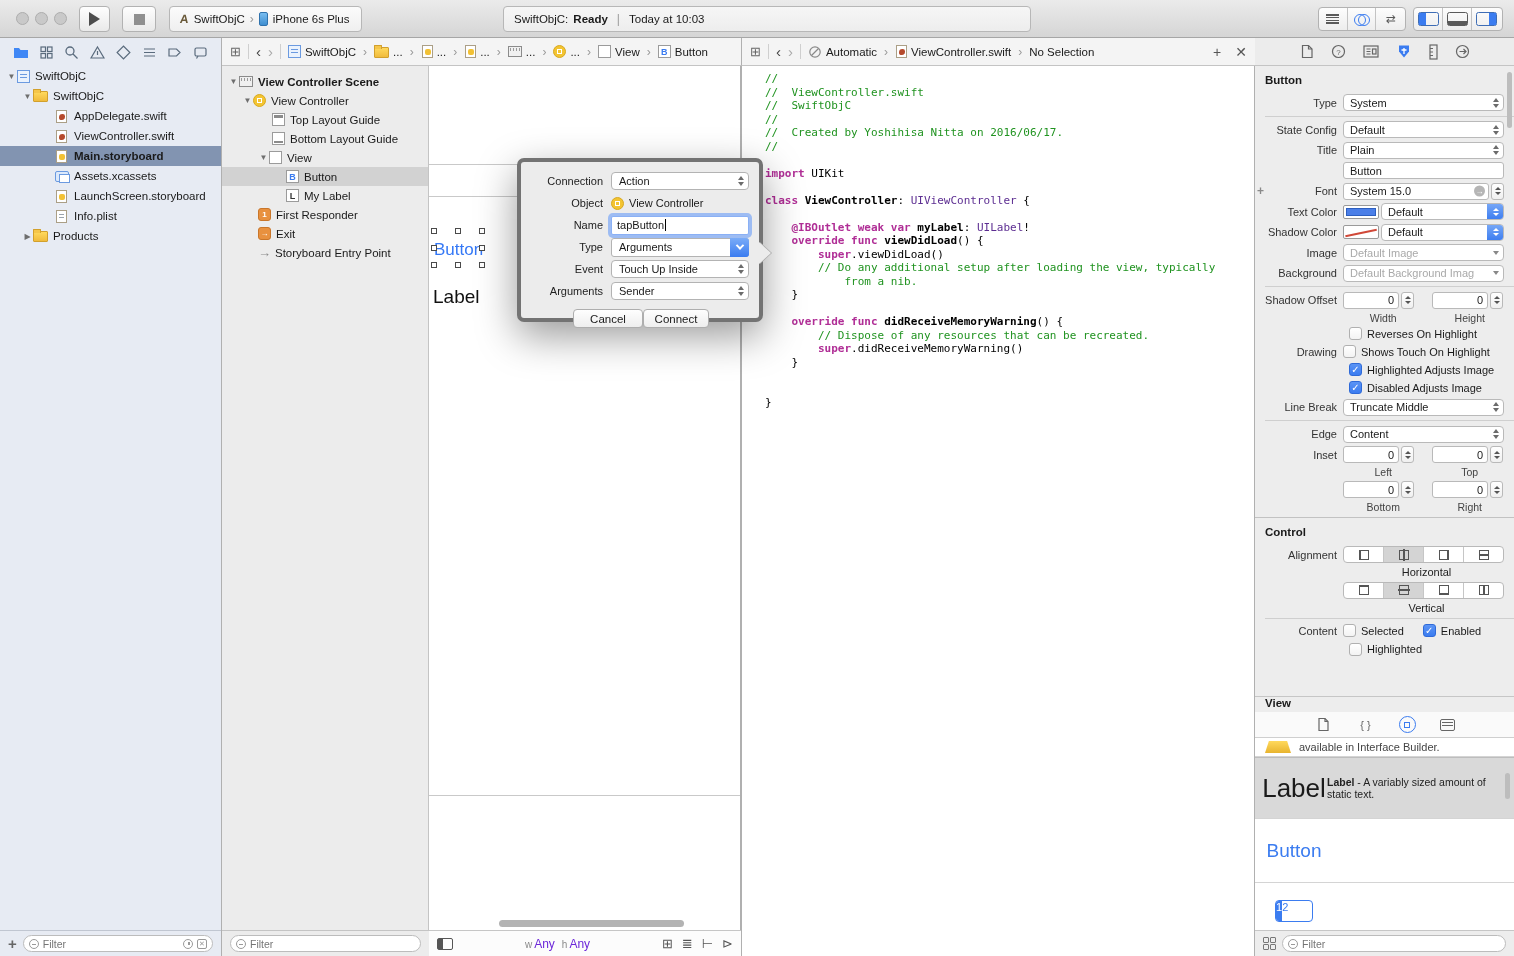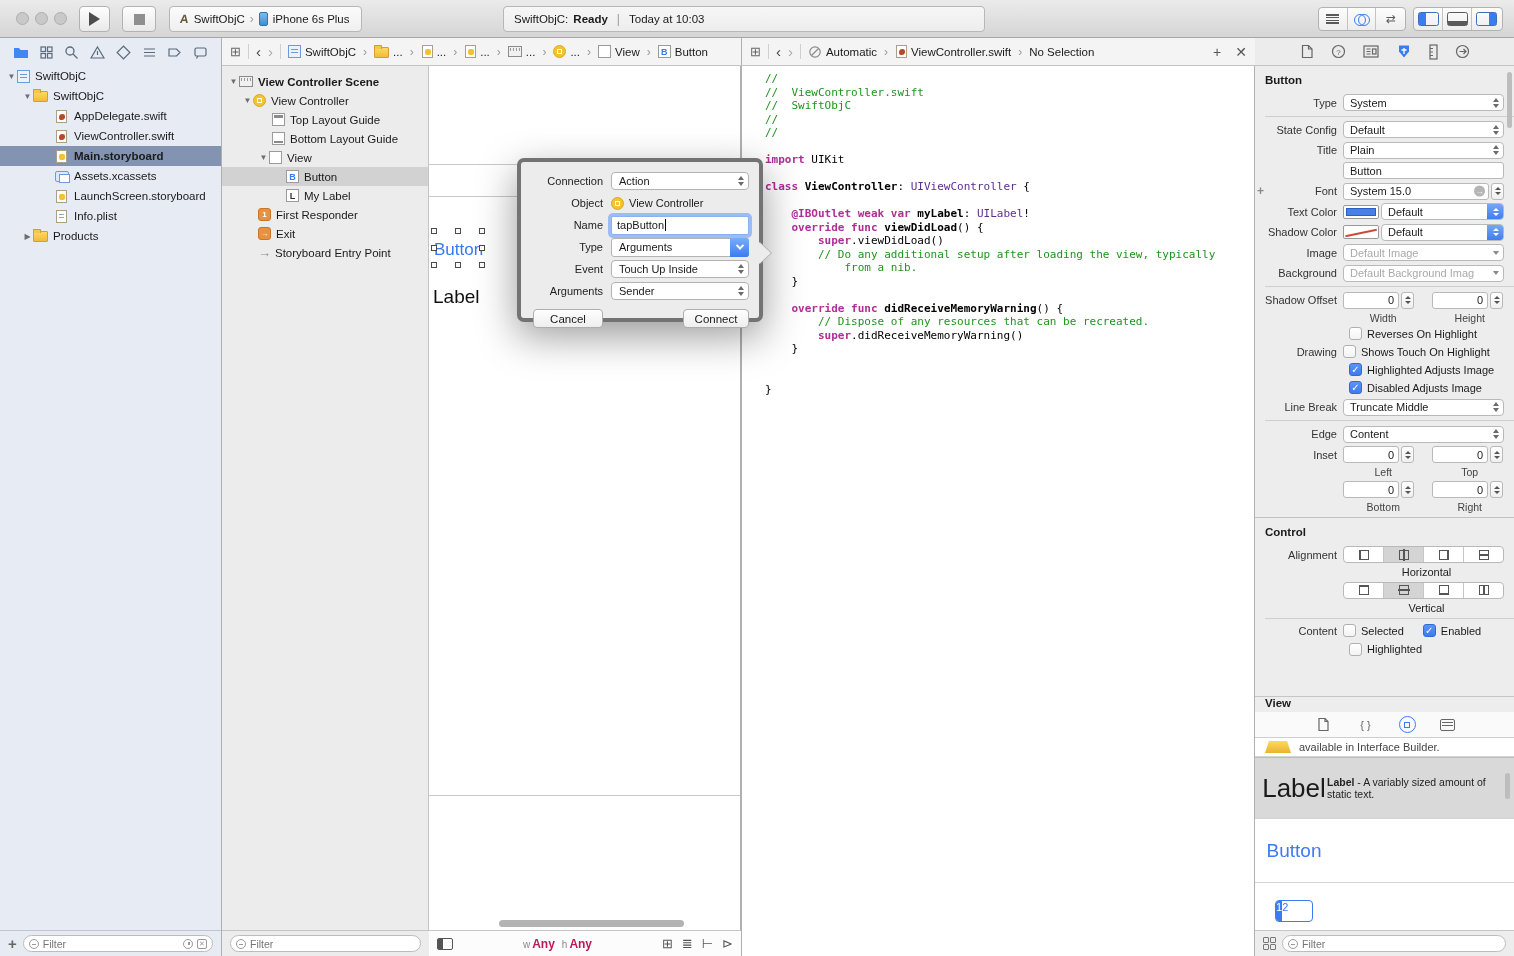--- a/index.html
+++ b/index.html
@@ -87,21 +87,21 @@
 
 #canvas{position:absolute;left:429px;top:66px;bottom:26px;width:312px;background:#fff;border-right:1px solid #b0b0b0}
 .hline{position:absolute;left:0;right:0;height:1px;background:#c9c9c9}
 #cvbtn{position:absolute;left:5px;top:174px;font-size:17px;color:#3478f6}
 #cvlabel{position:absolute;left:4px;top:220px;font-size:19px;color:#111}
 .h{position:absolute;width:6px;height:6px;background:#fff;border:1px solid #4a4a4a}
 .hsb{position:absolute;left:70px;bottom:3px;width:185px;height:7px;border-radius:4px;background:#b3b3b3}
 #canvasbar{left:429px;width:312px;background:#fcfcfc;border-top:1px solid #c6c6c6;justify-content:space-between}
 .sizecls{display:flex;align-items:baseline;gap:2px}
 .sizecls .sm{color:#8a8a8a;font-size:10px}
-.sizecls .bg{font-weight:bold;font-size:12px;color:#be185d}
+.sizecls .bg{font-weight:normal;font-size:12px;color:#6d28d9}
 .cicon{color:#555;font-size:13px}
 .outtoggle{width:16px;height:12px;border:1.5px solid #555;border-radius:2px;position:relative}
 .outtoggle::after{content:"";position:absolute;left:0;top:0;bottom:0;width:5px;background:#555}
 
 #code{position:absolute;left:741px;top:66px;bottom:0;width:514px;background:#fff;border-left:1px solid #b0b0b0;border-right:1px solid #b0b0b0;padding:6px 0 0 23px;overflow:hidden}
 .cl{font-family:"DejaVu Sans Mono","Liberation Mono",monospace;font-size:11px;line-height:13.5px;min-height:13.5px;white-space:pre}
 .c-k{color:#b02e96;font-weight:bold}
 .c-c{color:#209320}
 .c-t{color:#5c2d91}
 .c-p{color:#000}
@@ -115,21 +115,21 @@
 .pp{flex:1;height:18px;background:#fff;border:1px solid #b3b3b3;border-radius:4px;display:flex;align-items:center;padding:0 16px 0 7px;position:relative}
 .ud{position:absolute;right:4px;top:50%;transform:translateY(-50%);display:flex;flex-direction:column;gap:2px}
 .ud i{display:block;width:0;height:0;border-left:3.5px solid transparent;border-right:3.5px solid transparent}
 .ud .u{border-bottom:4px solid #6b6b6b}
 .ud .d{border-top:4px solid #6b6b6b}
 .nfield{flex:1;height:19px;background:#fff;border:1px solid #8ab0f5;border-radius:2px;display:flex;align-items:center;padding:0 5px;box-shadow:0 0 0 3px rgba(92,150,250,.55)}
 .caret{display:inline-block;width:1px;height:12px;background:#000;margin-left:1px}
 .combo{flex:1;height:19px;background:#fff;border:1px solid #b3b3b3;border-radius:3px;display:flex;align-items:center;padding:0 22px 0 7px;position:relative}
 .bluesq{position:absolute;right:-1px;top:-1px;bottom:-1px;width:19px;background:linear-gradient(#7aacf8,#3b7cf0);border-radius:0 3px 3px 0;display:flex;align-items:center;justify-content:center}
 .chev{width:6px;height:6px;border-left:2px solid #fff;border-bottom:2px solid #fff;transform:rotate(-45deg) translate(1px,-1px)}
-.dbtns{display:flex;justify-content:space-between;padding:7px 0 0 12px}
+.dbtns{display:flex;justify-content:center;padding:7px 0 0 12px}
 .dbtn{height:19px;border:1px solid #aeaeae;border-radius:4px;background:linear-gradient(#fefefe,#eee);display:flex;align-items:center;justify-content:center;font-size:11.5px}
 
 #insptabs{position:absolute;left:1255px;top:38px;width:259px;height:28px;background:#ececec;border-bottom:1px solid #c4c4c4;display:flex;align-items:center;justify-content:center;gap:17px}
 #insp{position:absolute;left:1255px;top:66px;width:259px;height:630px;background:#ededed;overflow:hidden;padding-top:4px}
 .ihead{font-weight:bold;font-size:11.5px;padding:4px 0 5px 10px}
 .ihr{height:1px;background:#cfcfcf;margin:4px 0 4px 10px}
 .irow{display:flex;align-items:center;margin:2.5px 10px 2.5px 0;height:18px;position:relative}
 .ilab{width:88px;text-align:right;padding-right:6px;color:#333;flex:none;white-space:nowrap}
 .ictl{flex:1;display:flex;align-items:center;min-width:0}
 .pp2{flex:1;height:17px;background:#fff;border:1px solid #b9b9b9;border-radius:4px;padding:0 16px 0 6px;display:flex;align-items:center;position:relative;white-space:nowrap;overflow:hidden}
@@ -210,21 +210,21 @@
   <div class="tbtn" style="left:122px;width:34px">
       <span class="stopsq"></span>
     </div>
   <div class="capsule" style="left:169px;width:193px">
     <span class="xa">A</span>
     <span>SwiftObjC</span>
     <span class="sep">›</span>
     <span class="phone"></span>
     <span>iPhone 6s Plus</span>
   </div>
-  <div class="capsule statusbar" style="left:503px;width:482px">
+  <div class="capsule statusbar" style="left:503px;width:528px">
     <span>SwiftObjC:</span>
     <span style="font-weight:bold">Ready</span>
     <span class="sep" style="margin:0 4px">|</span>
     <span>Today at 10:03</span>
   </div>
   <div class="tgroup" style="left:1318px;width:88px">
     <div>
         <span class="lines">
           <i></i>
           <i></i>
@@ -509,20 +509,21 @@
     <span>✕</span>
   </span>
 </div>
 
 <div id="code">
   <div>
       <div class="cl"><span class="c-c">//</span></div>
       <div class="cl"><span class="c-c">//  ViewController.swift</span></div>
       <div class="cl"><span class="c-c">//  SwiftObjC</span></div>
       <div class="cl"><span class="c-c">//</span></div>
+      <div class="cl"><span class="c-c">//  Created by Yoshihisa Nitta on 2016/06/17.</span></div>
       <div class="cl"><span class="c-c">//</span></div>
       <div class="cl"></div>
       <div class="cl"><span class="c-k">import</span><span class="c-p"> UIKit</span></div>
       <div class="cl"></div>
       <div class="cl"><span class="c-k">class</span><span class="c-b"> ViewController</span><span class="c-p">: </span><span class="c-t">UIViewController</span><span class="c-p"> {</span></div>
       <div class="cl"></div>
       <div class="cl"><span class="c-p">    </span><span class="c-k">@IBOutlet</span><span class="c-p"> </span><span class="c-k">weak</span><span class="c-p"> </span><span class="c-k">var</span><span class="c-b"> myLabel</span><span class="c-p">: </span><span class="c-t">UILabel</span><span class="c-p">!</span></div>
       <div class="cl"><span class="c-p">    </span><span class="c-k">override</span><span class="c-p"> </span><span class="c-k">func</span><span class="c-b"> viewDidLoad</span><span class="c-p">() {</span></div>
       <div class="cl"><span class="c-p">        </span><span class="c-k">super</span><span class="c-p">.viewDidLoad()</span></div>
       <div class="cl"><span class="c-c">        // Do any additional setup after loading the view, typically</span></div>

